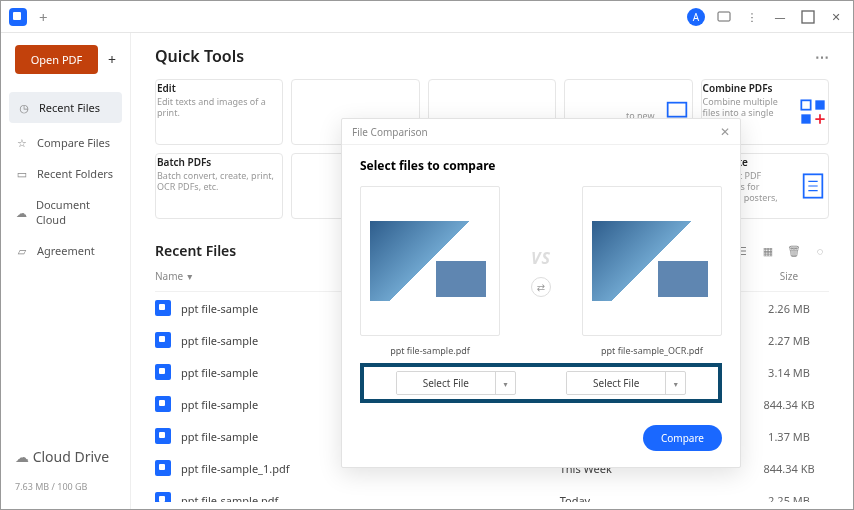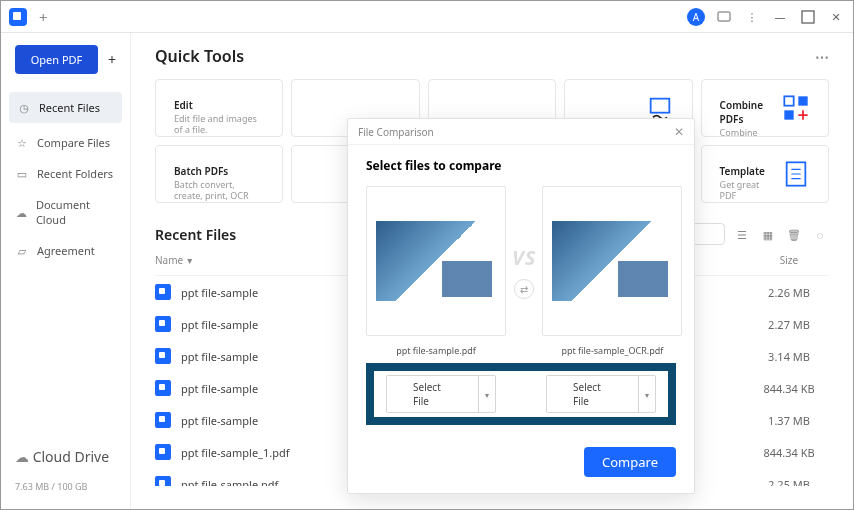--- a/index.html
+++ b/index.html
@@ -8,32 +8,32 @@
 .titlebar .left{display:flex;align-items:center;gap:12px}
 .titlebar .right{margin-left:auto;display:flex;align-items:center;gap:10px}
 .logo{width:18px;height:18px;background:#1a68ff;border-radius:4px;position:relative}
 .logo::after{content:"";position:absolute;width:8px;height:8px;background:#fff;border-radius:1px;top:4px;left:4px}
 .plus-tab{font-size:15px;color:#888;cursor:pointer}
 .avatar{width:18px;height:18px;border-radius:50%;background:#1a68ff;color:#fff;font-size:10px;display:flex;align-items:center;justify-content:center}
 .win-btn{width:18px;height:16px;display:flex;align-items:center;justify-content:center;color:#666;font-size:11px;cursor:pointer}
 .body{display:flex;height:calc(100% - 32px)}
 .sidebar{width:130px;border-right:1px solid #eee;display:flex;flex-direction:column;padding:12px 0}
 .open-row{display:flex;gap:10px;align-items:center;padding:0 14px 14px}
-.open-pdf{flex:1;background:#1d4ed8;color:#fff;border:none;padding:7px 0;font-size:11px;border-radius:4px;cursor:pointer}
+.open-pdf{flex:1;background:#c2410c;color:#fff;border:none;padding:7px 0;font-size:11px;border-radius:4px;cursor:pointer}
 .open-plus{font-size:14px;color:#333;cursor:pointer}
 .nav-item{display:flex;align-items:center;gap:8px;padding:8px 14px;font-size:11px;color:#555;cursor:pointer}
 .nav-item.active{background:#eceff3;color:#222;border-radius:4px;margin:4px 8px;padding:8px 8px}
 .nav-icon{width:14px;height:14px;display:inline-flex;align-items:center;justify-content:center;color:#888}
 .cloud-section{margin-top:auto;padding:10px 14px;font-size:14px;color:#555}
 .storage{font-size:9px;color:#999;padding:4px 14px}
 .main{flex:1;padding:12px 24px;overflow:hidden;position:relative}
 .main-title{font-size:16px;font-weight:600;color:#222;display:flex;align-items:center}
 .title-more{margin-left:auto;color:#888;font-size:14px;cursor:pointer}
 .tools-grid{display:grid;grid-template-columns:repeat(5,1fr);gap:8px;margin-top:12px}
-.tool-card{border:1px solid #e6e6e6;border-radius:4px;padding:18px;height:58px;display:flex;gap:8px;position:relative;overflow:hidden}
+.tool-card{border:1px solid #e6e6e6;border-radius:4px;padding:1px;height:66px;display:flex;gap:8px;position:relative;overflow:hidden}
 .tool-text{flex:1;min-width:0}
 .tool-title{font-size:10px;font-weight:600;color:#222}
 .tool-desc{font-size:9px;color:#999;line-height:1.2;margin-top:2px}
 .tool-icon{width:28px;height:28px;align-self:center;flex-shrink:0;display:flex;align-items:center;justify-content:center}
 .recent-header{display:flex;align-items:center;margin-top:20px}
 .recent-header h3{font-size:14px;font-weight:600;color:#222}
 .recent-tools{margin-left:auto;display:flex;align-items:center;gap:8px}
 .search-box{border:1px solid #ddd;border-radius:4px;padding:3px 8px;display:flex;align-items:center;gap:5px;font-size:10px;color:#999;width:130px}
 .grid-btn{width:18px;height:18px;display:flex;align-items:center;justify-content:center;color:#888;cursor:pointer;font-size:11px}
 .list-header{display:flex;padding:8px 0;font-size:10px;color:#888;border-bottom:1px solid #f0f0f0}
@@ -42,40 +42,40 @@
 .col-size{width:80px;text-align:center}
 .file-list{height:210px;overflow:hidden}
 .file-row{display:flex;align-items:center;padding:8px 0;font-size:11px;color:#444}
 .file-icon{width:16px;height:16px;background:#1a68ff;border-radius:2px;margin-right:10px;flex-shrink:0;position:relative}
 .file-icon::after{content:"";position:absolute;width:6px;height:6px;background:#fff;border-radius:1px;top:4px;left:4px}
 .file-row .name{flex:2}
 .file-row .date{flex:1}
 .file-row .size{width:80px;text-align:center;color:#666}
 
 .modal-backdrop{position:absolute;inset:32px 0 0 130px;pointer-events:none}
-.modal{position:absolute;left:86px;top:53px;width:348px;background:#fff;border:1px solid #e2e2e2;border-radius:2px;box-shadow:0 6px 24px rgba(0,0,0,0.12);pointer-events:auto}
+.modal{position:absolute;left:80px;top:53px;width:400px;background:#fff;border:1px solid #e2e2e2;border-radius:2px;box-shadow:0 6px 24px rgba(0,0,0,0.12);pointer-events:auto}
 .modal-titlebar{display:flex;align-items:center;padding:4px 10px;font-size:10px;color:#888;border-bottom:1px solid #f0f0f0}
 .modal-close{margin-left:auto;color:#999;font-size:12px;cursor:pointer}
 .modal-body{padding:12px 18px 16px}
 .modal-heading{font-size:12px;font-weight:700;color:#000000}
 .compare-row{display:flex;align-items:center;justify-content:space-between;margin-top:12px;gap:6px}
 .slot{width:140px;display:flex;flex-direction:column;align-items:center}
 .thumb{width:140px;height:150px;border:1px solid #e6e6e6;border-radius:2px;background:#fff;display:flex;align-items:center;justify-content:center;overflow:hidden}
 .thumb-inner{width:120px;height:80px;background:linear-gradient(135deg,#2e5d8c 0%,#6fa6cf 50%,#fff 50%,#fff 100%);position:relative}
 .thumb-inner::after{content:"";position:absolute;right:2px;bottom:2px;width:50px;height:36px;background:#5f86b1;border:2px solid #fff}
 .vs{width:70px;text-align:center}
-.vs-text{font-size:20px;font-style:italic;font-weight:700;color:#ddd;letter-spacing:1px}
+.vs-text{font-size:16px;font-style:italic;font-weight:700;color:#ddd;letter-spacing:1px}
 .swap{margin:8px auto 0;width:20px;height:20px;border:1px solid #ddd;border-radius:50%;display:flex;align-items:center;justify-content:center;font-size:10px;color:#999;cursor:pointer}
 .slot-name{font-size:9px;color:#555;margin-top:8px;text-align:center}
-.select-row{display:flex;gap:50px;justify-content:center;margin-top:6px;border:8px solid #0c4a6e;padding:4px 12px}
+.select-row{display:flex;gap:50px;justify-content:center;margin-top:6px;border:4px solid #0c4a6e;padding:4px 12px}
 .select-btn{display:flex;border:1px solid #d6d6d6;border-radius:2px;overflow:hidden}
 .select-main{padding:4px 26px;font-size:10px;color:#444;background:#fff;cursor:pointer}
 .select-drop{width:20px;display:flex;align-items:center;justify-content:center;border-left:1px solid #d6d6d6;font-size:8px;color:#888;cursor:pointer}
 .modal-footer{display:flex;justify-content:flex-end;margin-top:22px}
-.compare-btn{background:#1a68ff;color:#fff;border:none;padding:6px 18px;font-size:13px;border-radius:4px;cursor:pointer}
+.compare-btn{background:#1a68ff;color:#fff;border:none;padding:6px 18px;font-size:10px;border-radius:13px;cursor:pointer}
 svg{width:100%;height:100%}
 </style>
 </head>
 <body>
 
 <div class="titlebar">
   <div class="left">
     <div class="logo"></div>
     <div class="plus-tab">+</div>
   </div>
@@ -134,21 +134,21 @@
   <div class="main">
     <div class="main-title">
       <span>Quick Tools</span>
       <span class="title-more">⋯</span>
     </div>
 
     <div class="tools-grid">
       <div class="tool-card">
         <div class="tool-text">
           <div class="tool-title">Edit</div>
-          <div class="tool-desc">Edit file and images of a file.</div>
+          <div class="tool-desc">Edit texts and images of a print.</div>
         </div>
       </div>
       <div class="tool-card">
           <div class="tool-text">
             <div class="tool-title"></div>
           </div>
         </div>
       <div class="tool-card">
           <div class="tool-text">
             <div class="tool-title"></div>

